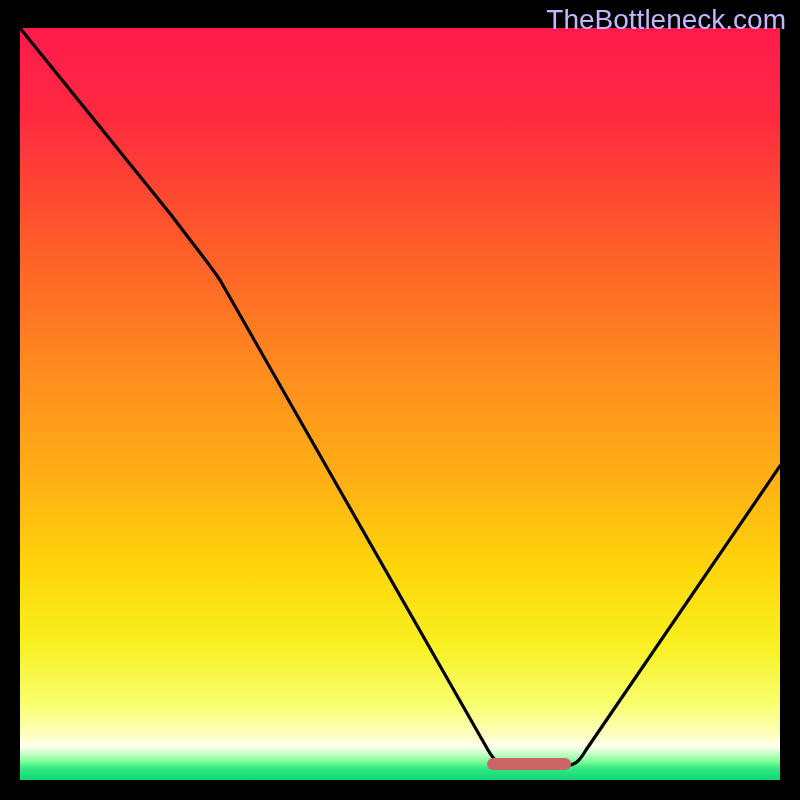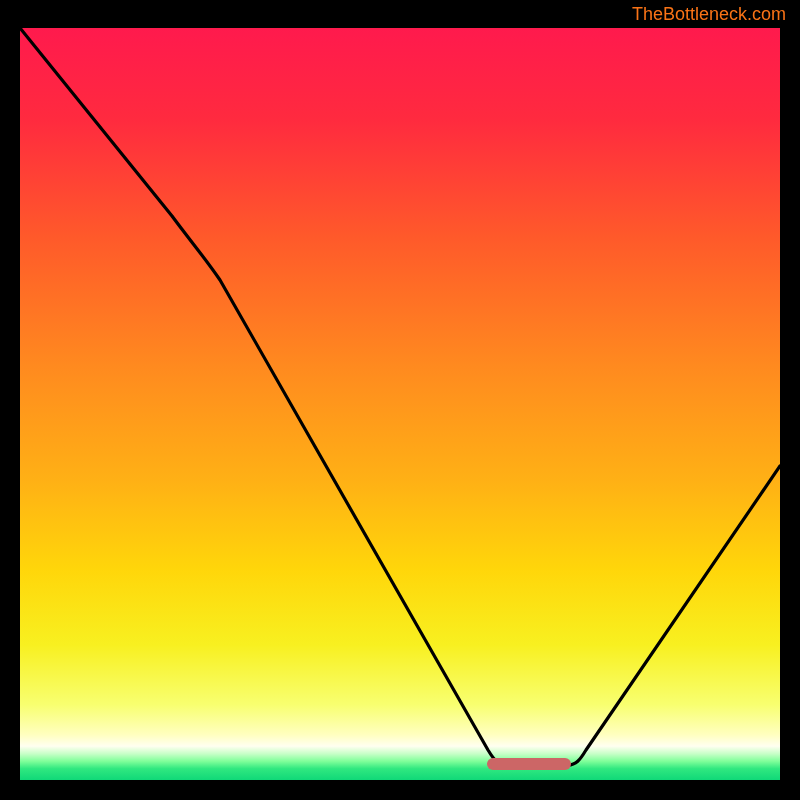--- a/index.html
+++ b/index.html
@@ -7,22 +7,22 @@
     width: 800px;
     height: 800px;
     background: #000;
     position: relative;
     font-family: Arial, sans-serif;
   }
   .watermark {
     position: absolute;
     top: 4px;
     right: 14px;
-    color: #f97316;
-    font-size: 18px;
+    color: #c4b5fd;
+    font-size: 28px;
     z-index: 10;
   }
   .plot-area {
     position: absolute;
     left: 20px;
     top: 28px;
     width: 760px;
     height: 752px;
   }
   .gradient-bg {

